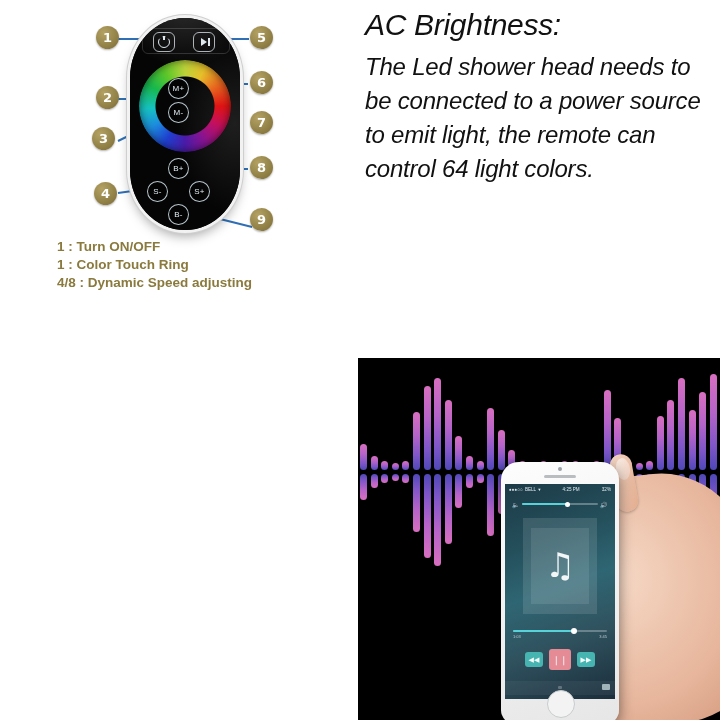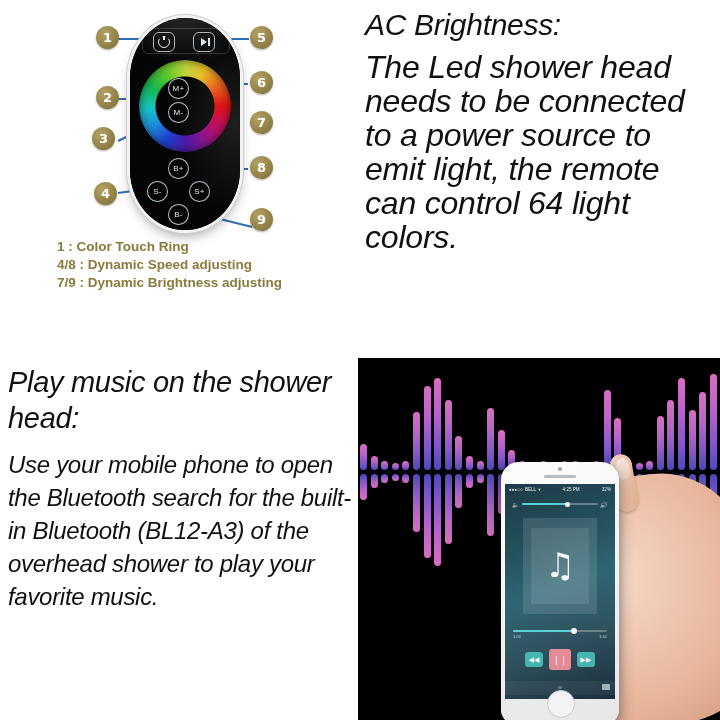--- a/index.html
+++ b/index.html
@@ -105,21 +105,21 @@
     color:#8a7a3e;font-size:13.5px;font-weight:bold;line-height:17.8px;
     white-space:nowrap;
   }
 
   
   .ac-block{position:absolute;left:365px;top:6px;width:352px;}
   .ac-title{
     font-size:30px;font-style:italic;color:#111;line-height:38px;letter-spacing:-0.3px;
   }
   .ac-body{
-    font-size:32px;font-style:italic;color:#111;line-height:34px;margin-top:6px;
+    font-size:24px;font-style:italic;color:#111;line-height:34px;margin-top:6px;
     letter-spacing:-0.2px;
   }
 
   
   .pm-block{position:absolute;left:8px;top:364px;width:352px;}
   .pm-title{
     font-size:29px;font-style:italic;color:#111;line-height:36px;letter-spacing:-0.3px;
   }
   .pm-body{
     font-size:24px;font-style:italic;color:#111;line-height:33px;margin-top:12px;
@@ -273,34 +273,30 @@
     <div class="badge" style="left:92px;top:127px;">3</div>
     <div class="badge" style="left:94px;top:182px;">4</div>
     <div class="badge" style="left:250px;top:26px;">5</div>
     <div class="badge" style="left:250px;top:71px;">6</div>
     <div class="badge" style="left:250px;top:111px;">7</div>
     <div class="badge" style="left:250px;top:156px;">8</div>
     <div class="badge" style="left:250px;top:208px;">9</div>
   </div>
 
   <div class="legend">
+    <div class="legend-row">1 : Turn ON/OFF</div>
     <div class="legend-row">1 : Color Touch Ring</div>
     <div class="legend-row">4/8 : Dynamic Speed adjusting</div>
-    <div class="legend-row">7/9 : Dynamic Brightness adjusting</div>
   </div>
 
   <div class="ac-block">
     <div class="ac-title">AC Brightness:</div>
     <div class="ac-body">The Led shower head needs to be connected to a power source to emit light, the remote can control 64 light colors.</div>
   </div>
 
-  <div class="pm-block">
-    <div class="pm-title">Play music on the shower head:</div>
-    <div class="pm-body">Use your mobile phone to open the Bluetooth search for the built-in Bluetooth (BL12-A3) of the overhead shower to play your favorite music.</div>
-  </div>
 
   <div class="music-panel">
     <div class="wave" id="wave">
         <div class="bar up" style="left: 2px; width: 7px; top: 86px; height: 26px;"></div>
         <div class="bar dn" style="left: 2px; width: 7px; top: 116px; height: 26px;"></div>
         <div class="bar up" style="left: 12.6px; width: 7px; top: 98px; height: 14px;"></div>
         <div class="bar dn" style="left: 12.6px; width: 7px; top: 116px; height: 14px;"></div>
         <div class="bar up" style="left: 23.2px; width: 7px; top: 103px; height: 9px;"></div>
         <div class="bar dn" style="left: 23.2px; width: 7px; top: 116px; height: 9px;"></div>
         <div class="bar up" style="left: 33.8px; width: 7px; top: 105px; height: 7px;"></div>

